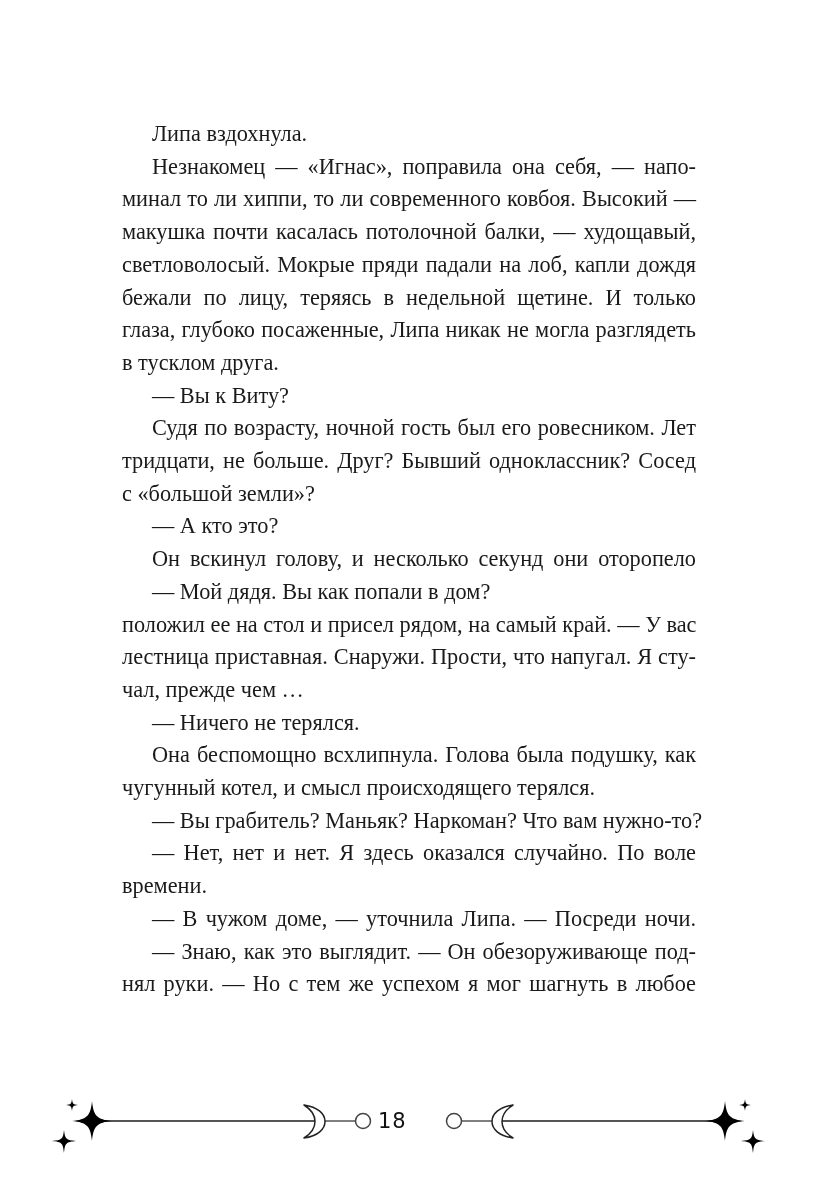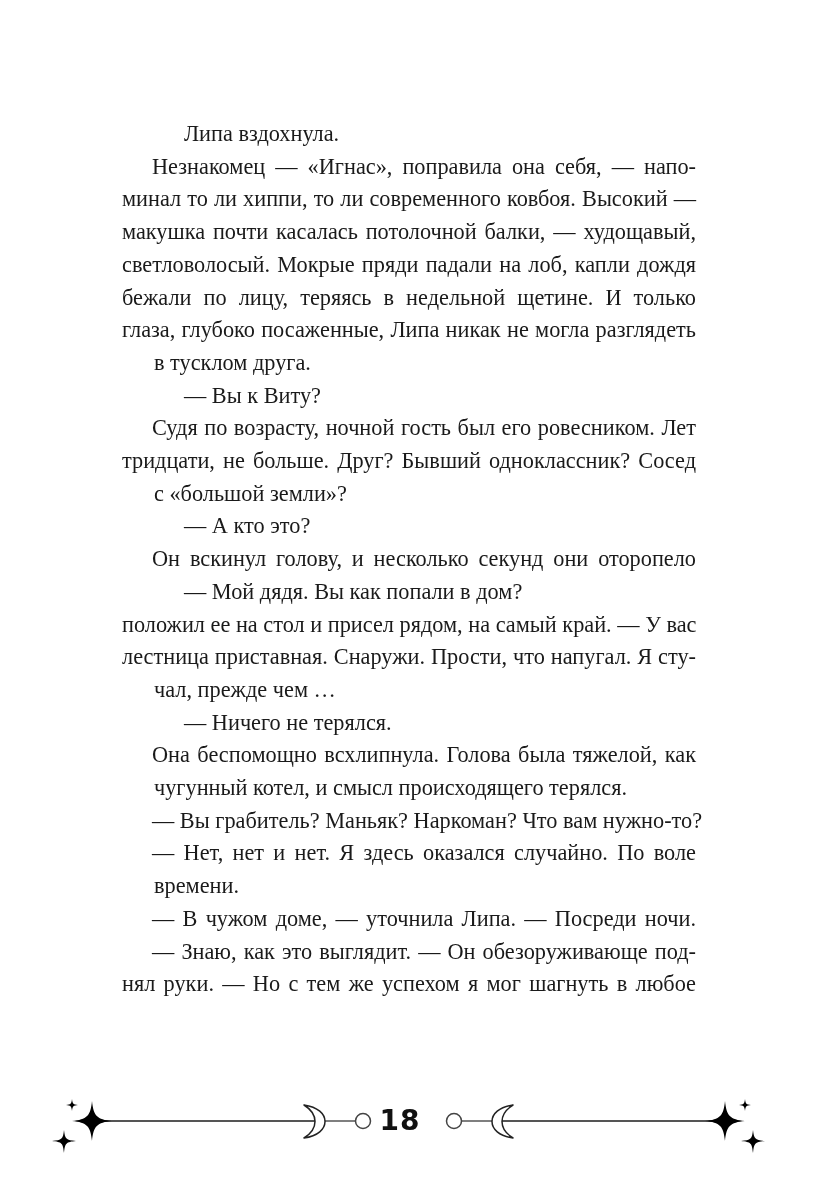--- a/index.html
+++ b/index.html
@@ -31,43 +31,42 @@
     }
     .line {
       display: block;
       text-align: justify;
       text-align-last: justify;
       white-space: nowrap;
       overflow: visible;
     }
     .line.last {
       text-align-last: left;
-      margin-left: 32px;
     }
     .footer {
       position: absolute;
       left: 0;
       top: 1080px;
       width: 817px;
       height: 90px;
     }
     .footer svg {
       position: absolute;
       left: 0;
       top: 0;
     }
     .page-number {
       position: absolute;
       left: 378px;
       top: 1104px;
       width: 44px;
-      text-align: center;
+      text-align: left;
       font-family: "DejaVu Sans", sans-serif;
-      font-weight: bold;
-      font-size: 28px;
+      font-weight: normal;
+      font-size: 21px;
       line-height: 34px;
       letter-spacing: 1px;
       color: #111;
     }
   </style>
 </head>
 <body>
 
 <div class="text-block">
 
@@ -111,21 +110,21 @@
     <span class="line">положил ее на стол и присел рядом, на самый край. — У вас</span>
     <span class="line">лестница приставная. Снаружи. Прости, что напугал. Я сту-</span>
     <span class="line last">чал, прежде чем …</span>
   </p>
 
   <p class="para">
     <span class="line last">— Ничего не терялся.</span>
   </p>
 
   <p class="para" style="text-indent:0">
-    <span class="line" style="padding-left:30px">Она беспомощно всхлипнула. Голова была тяжелой, как</span>
+    <span class="line" style="padding-left:30px">Она беспомощно всхлипнула. Голова была подушку, как</span>
     <span class="line last">чугунный котел, и смысл происходящего терялся.</span>
   </p>
 
   <p class="para" style="text-indent:0">
     <span class="line" style="padding-left:30px">— Вы грабитель? Маньяк? Наркоман? Что вам нужно-то?</span>
   </p>
 
   <p class="para" style="text-indent:0">
     <span class="line" style="padding-left:30px">— Нет, нет и нет. Я здесь оказался случайно. По воле</span>
     <span class="line last">времени.</span>

